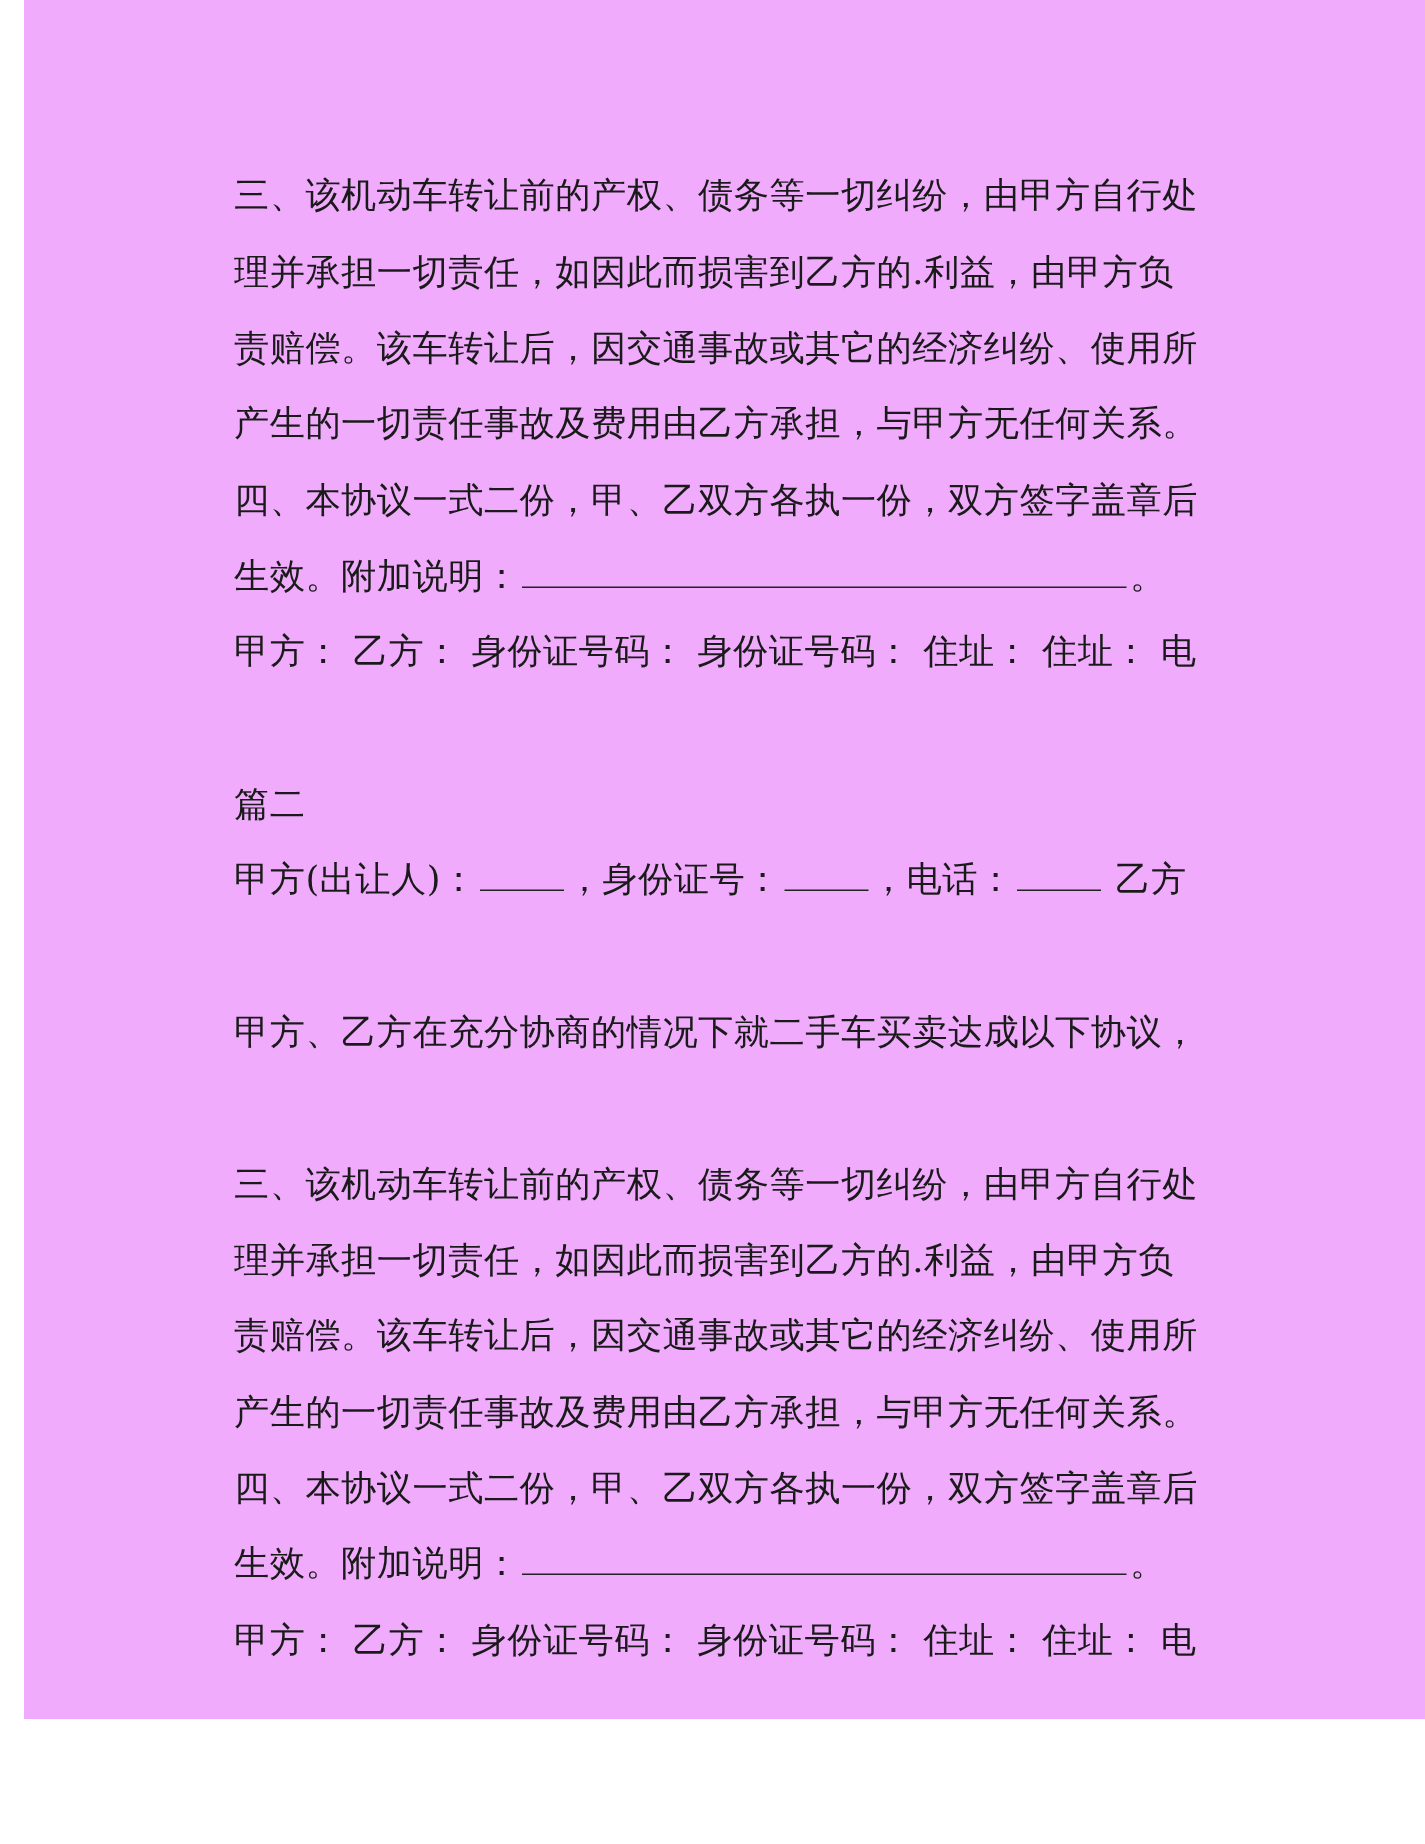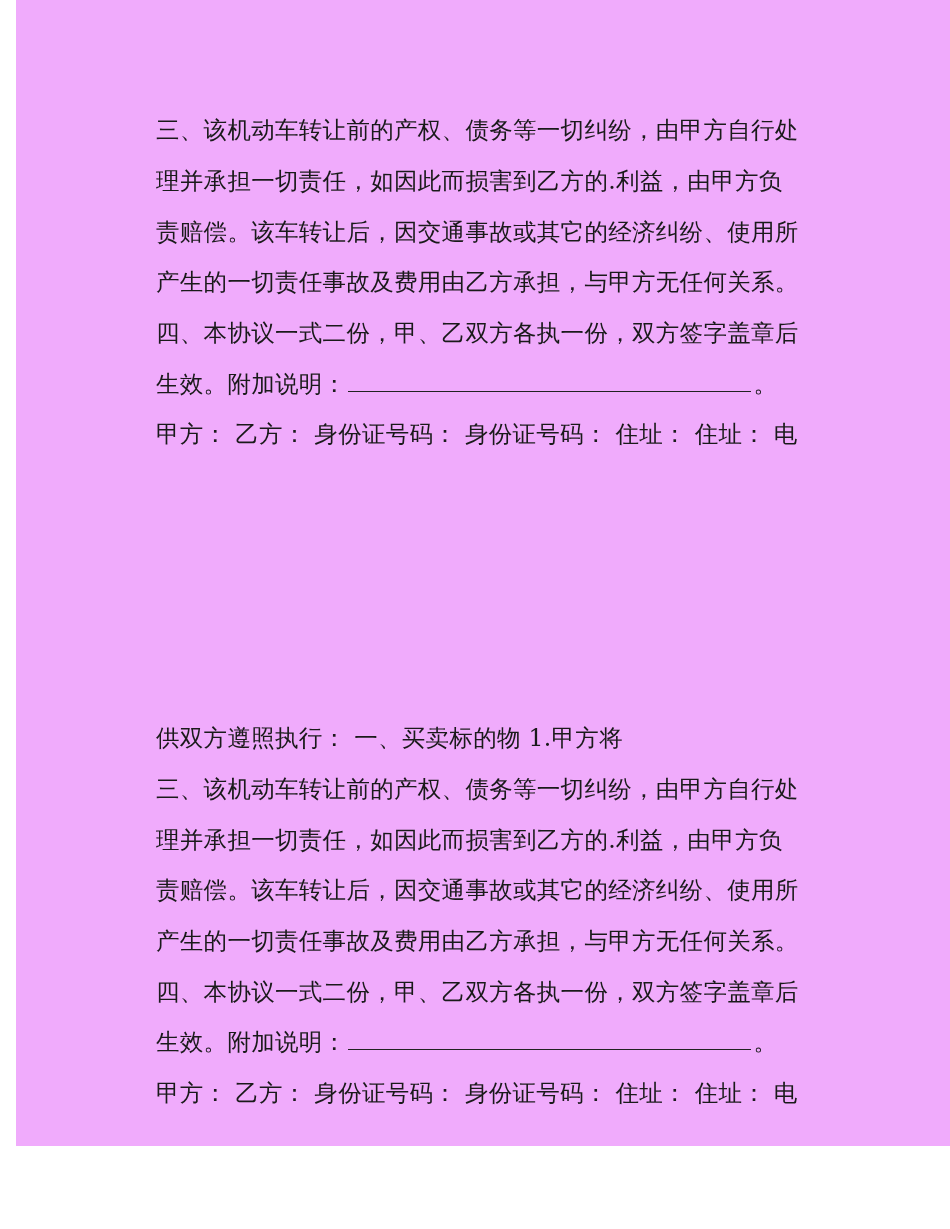--- a/index.html
+++ b/index.html
@@ -52,24 +52,28 @@
   <div class="line" style="top:161px">理并承担一切责任，如因此而损害到乙方的.利益，由甲方负</div>
   <div class="line" style="top:212px">责赔偿。该车转让后，因交通事故或其它的经济纠纷、使用所</div>
   <div class="line" style="top:262px">产生的一切责任事故及费用由乙方承担，与甲方无任何关系。</div>
   <div class="line" style="top:313px">四、本协议一式二份，甲、乙双方各执一份，双方签字盖章后</div>
 
   <div class="line" style="top:364px">
     <span>生效。附加说明：</span><span class="blank long"></span><span>。</span>
   </div>
 
   <div class="line" style="top:414px">甲方：  乙方：  身份证号码：  身份证号码：  住址：  住址：  电</div>
+  <div class="line" style="top:516px">篇二</div>
+
+  <div class="line" style="top:566px">
+    <span>甲方(出让人)：</span><span class="blank short"></span><span>，身份证号：</span><span class="blank short"></span><span>，电话：</span><span class="blank short"></span><span> 乙方</span>
+  </div>
 
 
-
-  <div class="line" style="top:718px">供双方遵照执行：  一、买卖标的物 1.甲方将</div>
+  <div class="line" style="top:668px">甲方、乙方在充分协商的情况下就二手车买卖达成以下协议，</div>
 
   <div class="line" style="top:769px">三、该机动车转让前的产权、债务等一切纠纷，由甲方自行处</div>
   <div class="line" style="top:820px">理并承担一切责任，如因此而损害到乙方的.利益，由甲方负</div>
   <div class="line" style="top:870px">责赔偿。该车转让后，因交通事故或其它的经济纠纷、使用所</div>
   <div class="line" style="top:921px">产生的一切责任事故及费用由乙方承担，与甲方无任何关系。</div>
   <div class="line" style="top:972px">四、本协议一式二份，甲、乙双方各执一份，双方签字盖章后</div>
 
   <div class="line" style="top:1022px">
     <span>生效。附加说明：</span><span class="blank long"></span><span>。</span>
   </div>

